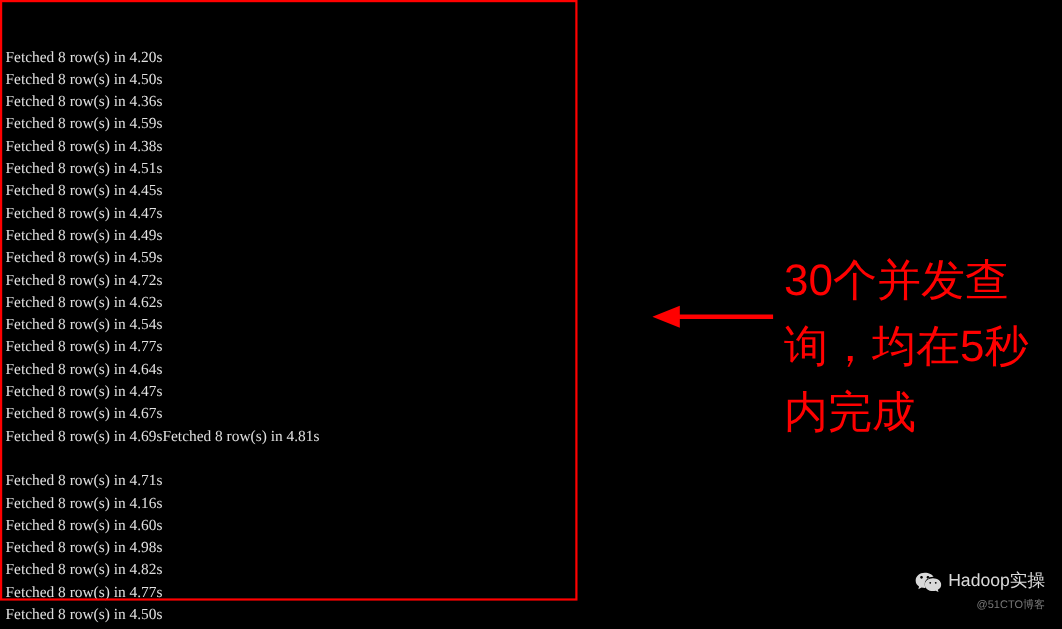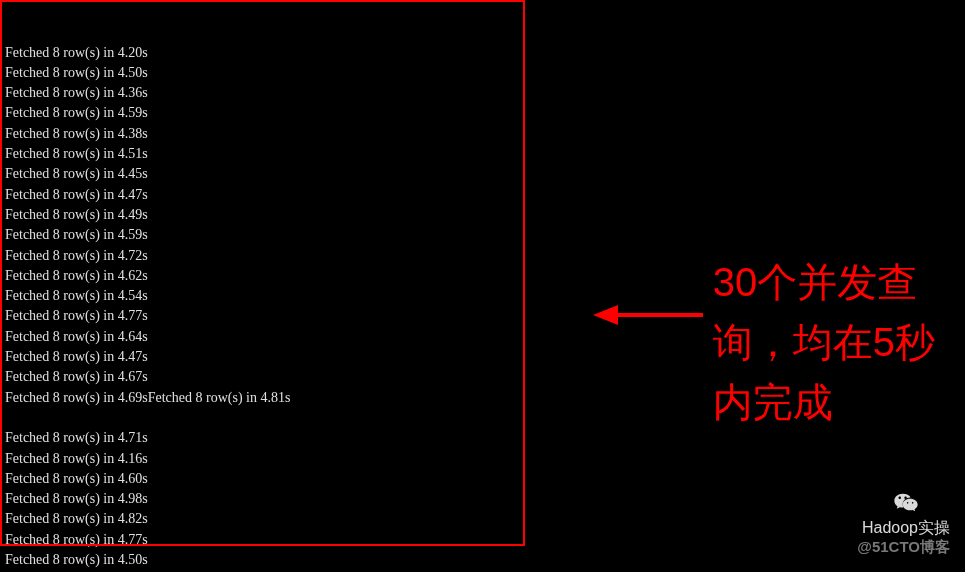--- a/index.html
+++ b/index.html
@@ -32,21 +32,21 @@
       left: 0px;
       width: 525px;
       height: 546px;
       border: 2px solid #ff0000;
       pointer-events: none;
       z-index: 10;
     }
     .annotation-container {
       position: absolute;
       right: 30px;
-      top: 252px;
+      top: 225px;
       display: flex;
       align-items: flex-start;
       gap: 10px;
       z-index: 10;
     }
     .arrow {
       margin-top: 48px;
     }
     .arrow svg {
       display: block;
@@ -60,40 +60,38 @@
       font-weight: 400;
     }
     .watermark-logo {
       position: absolute;
       right: 15px;
       bottom: 33px;
       display: flex;
       align-items: center;
       gap: 6px;
       opacity: 0.85;
-      flex-direction: column;
     }
     .wechat-icon {
       width: 24px;
       height: 20px;
     }
     .watermark-text {
       color: #fff;
       font-family: "Microsoft YaHei", sans-serif;
       font-size: 16px;
     }
     .watermark-sub {
       position: absolute;
       right: 15px;
       bottom: 15px;
       color: #aaa;
       font-family: "Microsoft YaHei", sans-serif;
-      font-size: 15px;
+      font-size: 10px;
       opacity: 0.7;
-      font-weight: bold;
     }
   </style>
 </head>
 <body>
 
 <div class="red-box"></div>
 
 <div class="terminal">
   <div id="terminal-lines"><span class="line">Fetched 8 row(s) in 4.20s</span><span class="line">Fetched 8 row(s) in 4.50s</span><span class="line">Fetched 8 row(s) in 4.36s</span><span class="line">Fetched 8 row(s) in 4.59s</span><span class="line">Fetched 8 row(s) in 4.38s</span><span class="line">Fetched 8 row(s) in 4.51s</span><span class="line">Fetched 8 row(s) in 4.45s</span><span class="line">Fetched 8 row(s) in 4.47s</span><span class="line">Fetched 8 row(s) in 4.49s</span><span class="line">Fetched 8 row(s) in 4.59s</span><span class="line">Fetched 8 row(s) in 4.72s</span><span class="line">Fetched 8 row(s) in 4.62s</span><span class="line">Fetched 8 row(s) in 4.54s</span><span class="line">Fetched 8 row(s) in 4.77s</span><span class="line">Fetched 8 row(s) in 4.64s</span><span class="line">Fetched 8 row(s) in 4.47s</span><span class="line">Fetched 8 row(s) in 4.67s</span><span class="line">Fetched 8 row(s) in 4.69sFetched 8 row(s) in 4.81s</span><span class="line">&nbsp;</span><span class="line">Fetched 8 row(s) in 4.71s</span><span class="line">Fetched 8 row(s) in 4.16s</span><span class="line">Fetched 8 row(s) in 4.60s</span><span class="line">Fetched 8 row(s) in 4.98s</span><span class="line">Fetched 8 row(s) in 4.82s</span><span class="line">Fetched 8 row(s) in 4.77s</span><span class="line">Fetched 8 row(s) in 4.50s</span><span class="line">Fetched 8 row(s) in 4.67s</span></div>
   

